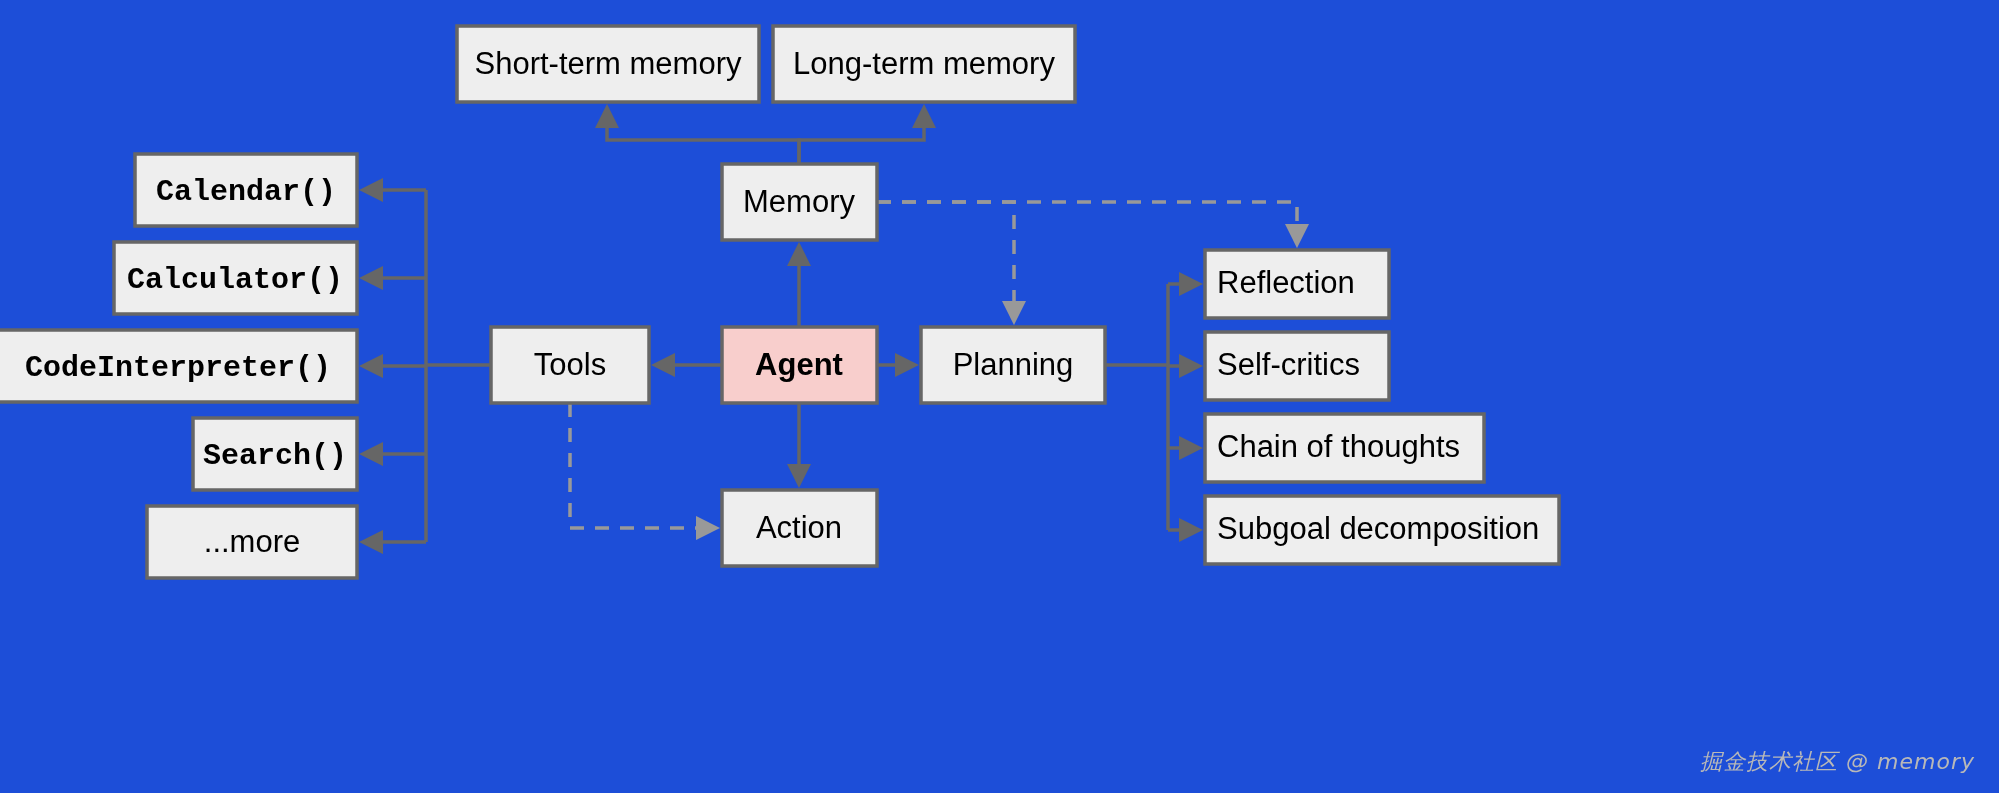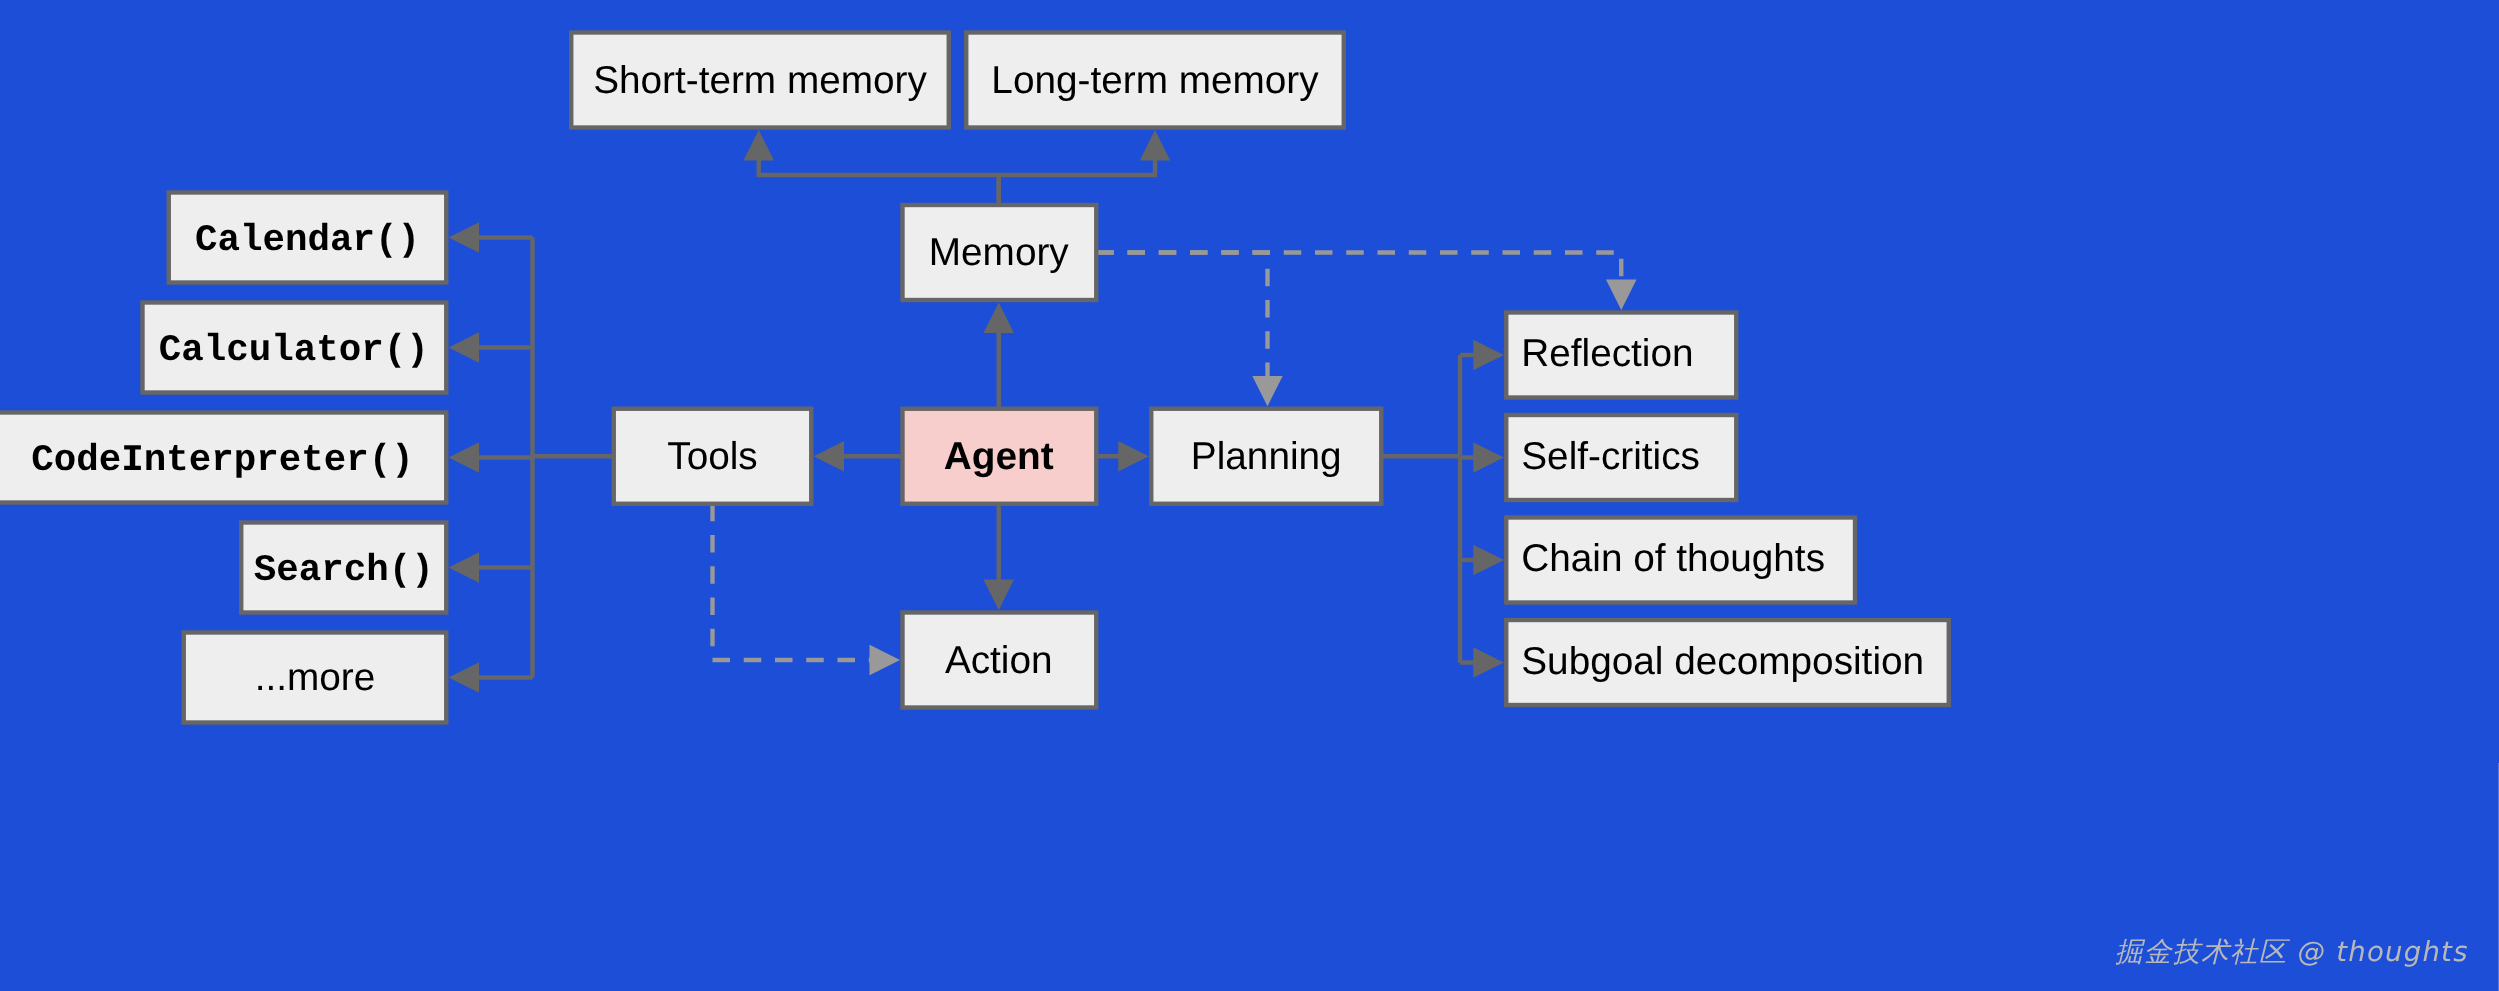--- a/index.html
+++ b/index.html
@@ -197,14 +197,14 @@
         <text class="node-label" x="1297" y="449" style="text-anchor:start;" transform="translate(-80,0)">Chain of thoughts</text>
       </g>
 
       <g>
         <rect class="node-rect" x="1205" y="496" width="354" height="68"></rect>
         <text class="node-label" x="1297" y="531" style="text-anchor:start;" transform="translate(-80,0)">Subgoal decomposition</text>
       </g>
     </g>
   </svg>
 
-  <div class="watermark">掘金技术社区 @ thoughts</div>
+  <div class="watermark">掘金技术社区 @ memory</div>
 </div>
 
 </body></html>

